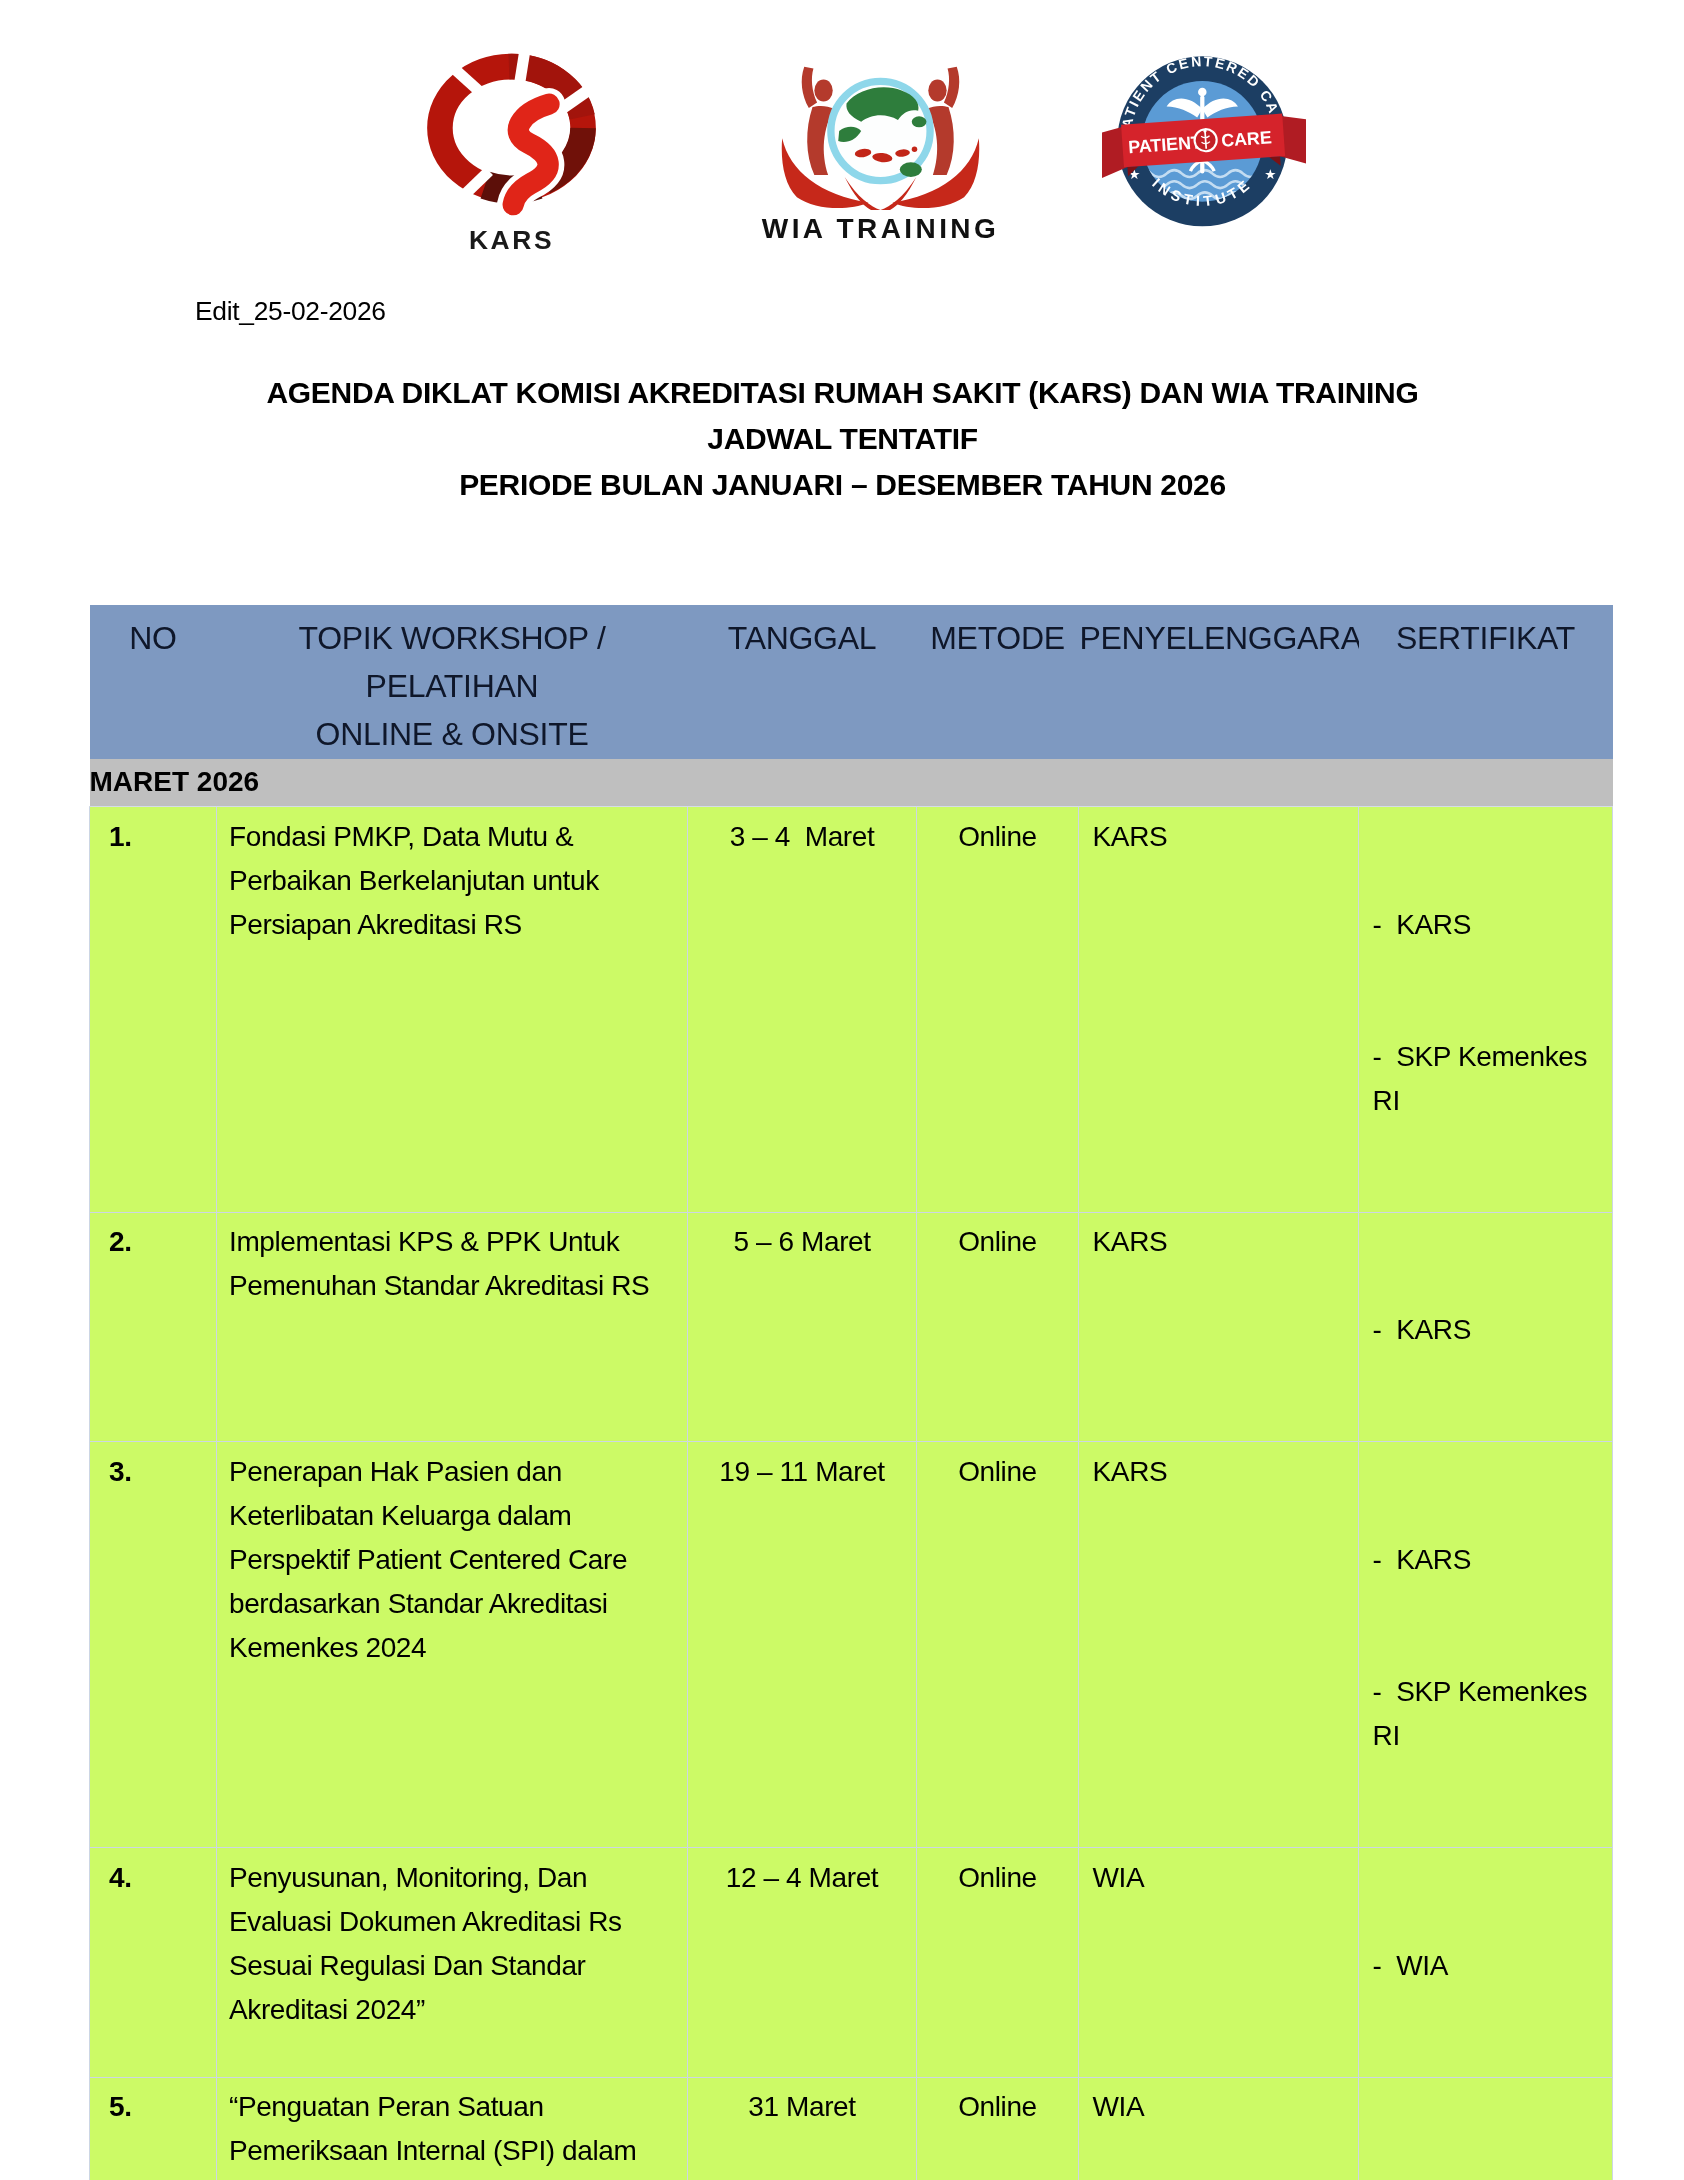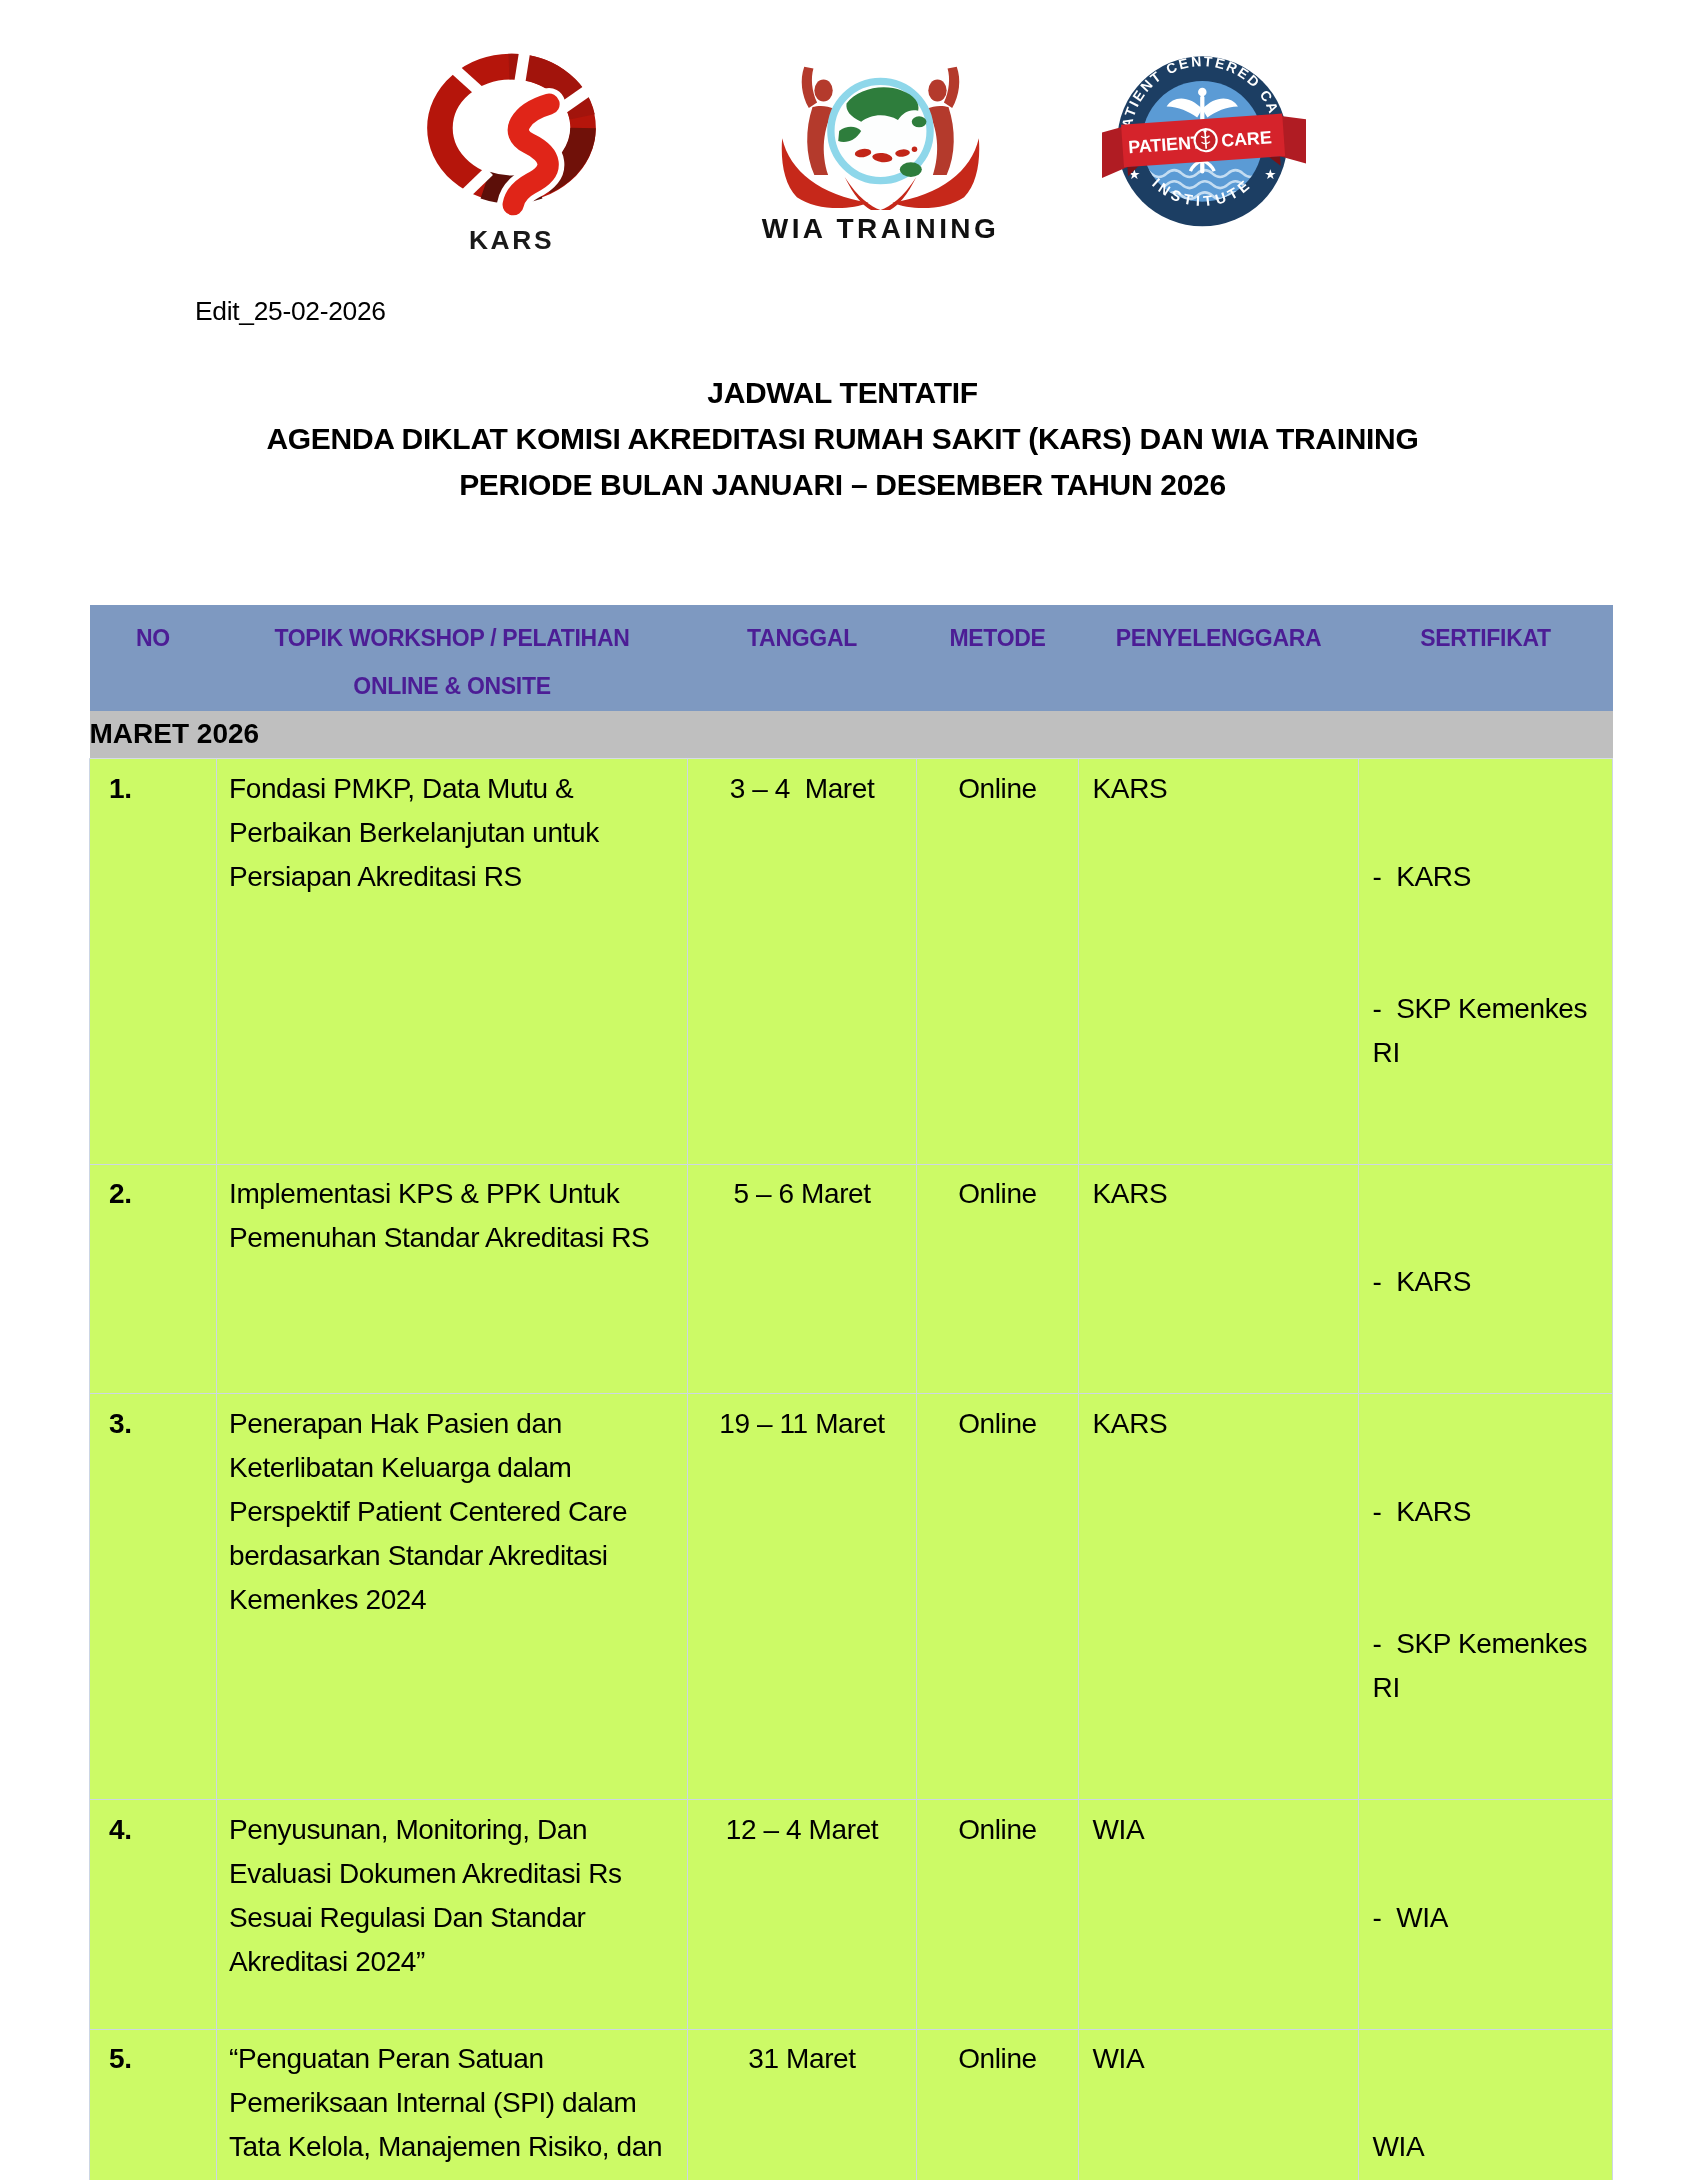--- a/index.html
+++ b/index.html
@@ -20,21 +20,21 @@
   .titles { position:absolute; left:0; top:370px; width:100%; text-align:center;
             font-weight:bold; font-size:30px; line-height:46px; letter-spacing:-0.3px; }
 
   
   table.sched {
     position:absolute; left:89px; top:605px; width:1523px;
     border-collapse:collapse; table-layout:fixed;
   }
   .sched th, .sched td { box-sizing:border-box; vertical-align:top; overflow:hidden; }
   tr.head th {
-    background:var(--header-bg,#7E99C1); color:#4c1d95; font-weight:bold; font-size:23px;
+    background:var(--header-bg,#7E99C1); color:#0f172a; font-weight:normal; font-size:32px;
     line-height:48px; padding-top:8.5px; text-align:center; height:95px; letter-spacing:-0.3px;
   }
   tr.section td {
     background:var(--section-bg,#BFBFBF); color:#000; font-weight:bold; font-size:28px;
     height:48px; vertical-align:middle; padding:0;
     border-bottom:1.7px solid #d5dce6;
   }
   tbody.rows td {
     background:var(--row-bg,#CCFA66); font-size:28px; line-height:44px; letter-spacing:-0.4px;
     border-right:1.7px solid #ccd6e4; border-bottom:1.7px solid #ccd6e4; padding-top:7.7px;
@@ -157,22 +157,22 @@
         <line x1="122" y1="101" x2="122" y2="121" stroke="#fff" stroke-width="2"></line>
         <circle cx="122" cy="100" r="2" fill="#fff"></circle>
         <path d="M117,106 q5,4 10,0 M117,113 q5,4 10,0" stroke="#fff" stroke-width="1.5" fill="none"></path>
       </g>
     </svg>
   </div>
 
   <div class="edit-note">Edit_25-02-2026</div>
 
   <div class="titles">
+    <div>AGENDA DIKLAT KOMISI AKREDITASI RUMAH SAKIT (KARS) DAN WIA TRAINING</div>
     <div>JADWAL TENTATIF</div>
-    <div>AGENDA DIKLAT KOMISI AKREDITASI RUMAH SAKIT (KARS) DAN WIA TRAINING</div>
     <div>PERIODE BULAN JANUARI – DESEMBER TAHUN 2026</div>
   </div>
 
   <table class="sched">
     <colgroup>
       <col style="width:127px">
         <col style="width:471px">
         <col style="width:229px">
       <col style="width:162px">
         <col style="width:280px">

